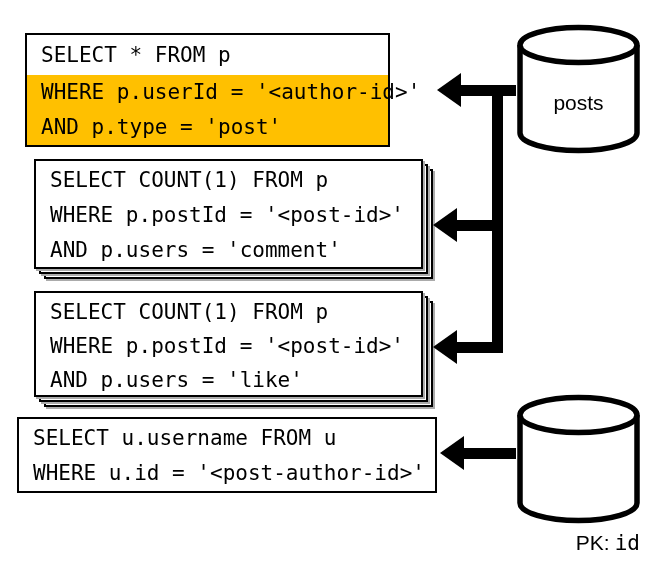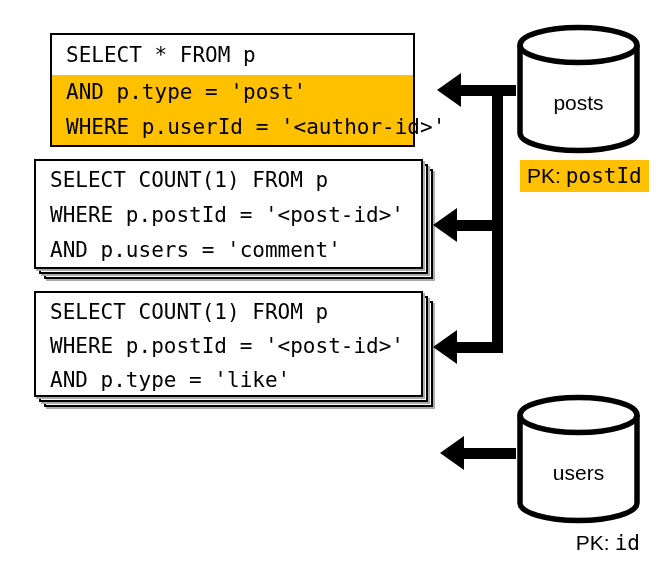--- a/index.html
+++ b/index.html
@@ -10,21 +10,21 @@
   
   .qbox{
     position:absolute;background:#ffffff;border:2px solid #000;box-sizing:border-box;
   }
   .stack-layer{
     position:absolute;background:#ffffff;border:2px solid #000;box-sizing:border-box;
     box-shadow:2px 2px 0 #ababab;
   }
   .sql{font-size:21px;white-space:pre;padding-left:14px;}
   
-  .box1{left:25px;top:33px;width:365px;height:114px;margin-left:25px;}
+  .box1{left:25px;top:33px;width:365px;height:114px;}
   .box1 .row-plain{line-height:40px;height:40px;background:#ffffff;}
   .box1 .hl-band{height:70px;background:#FFC000;}
   .box1 .hl-band .sql{line-height:35px;height:35px;}
   
   .stack{position:absolute;padding-left:42px;}
   .stack .main{box-shadow:2px 2px 0 #ababab;}
   .stack2{left:34px;top:159px;width:399px;height:120px;}
   .stack2 .layer,.stack2 .main{width:389px;height:110px;}
   .stack3{left:34px;top:291px;width:399px;height:116px;}
   .stack3 .layer,.stack3 .main{width:389px;height:106px;}
@@ -65,62 +65,64 @@
   }
 </style>
 </head>
 <body>
 
 <div class="canvas">
 
   <div class="qbox box1">
     <div class="sql row-plain">SELECT * FROM p</div>
     <div class="hl-band">
+      <div class="sql">WHERE p.userId = '&lt;author-id&gt;'</div>
       <div class="sql">AND p.type = 'post'</div>
-      <div class="sql">WHERE p.userId = '&lt;author-id&gt;'</div>
     </div>
   </div>
 
   <div class="stack stack2">
     <div class="stack-layer layer off2"></div>
     <div class="stack-layer layer off1"></div>
     <div class="qbox main">
       <div class="sql">SELECT COUNT(1) FROM p</div>
       <div class="sql">WHERE p.postId = '&lt;post-id&gt;'</div>
       <div class="sql">AND p.users = 'comment'</div>
     </div>
   </div>
 
   <div class="stack stack3">
     <div class="stack-layer layer off2"></div>
     <div class="stack-layer layer off1"></div>
     <div class="qbox main">
       <div class="sql">SELECT COUNT(1) FROM p</div>
       <div class="sql">WHERE p.postId = '&lt;post-id&gt;'</div>
-      <div class="sql">AND p.type = 'like'</div>
+      <div class="sql">AND p.users = 'like'</div>
     </div>
   </div>
 
+  <div class="qbox box4">
+    <div class="sql">SELECT u.username FROM u</div>
+    <div class="sql">WHERE u.id = '&lt;post-author-id&gt;'</div>
+  </div>
 
   <div class="db db-posts">
     <svg viewBox="0 0 123 130" width="123" height="130">
       <path d="M3,21 L3,109 A58.5,17.5 0 0 0 120,109 L120,21" fill="#ffffff" stroke="#000000" stroke-width="5.5"></path>
       <ellipse cx="61.5" cy="21" rx="58.5" ry="17.5" fill="#ffffff" stroke="#000000" stroke-width="5.5"></ellipse>
     </svg>
     <span class="db-label">posts</span>
   </div>
 
-  <div class="pk pk-posts"><span class="pk-prefix">PK:</span><span class="pk-field">postId</span></div>
 
   <div class="db db-users">
     <svg viewBox="0 0 123 130" width="123" height="130">
       <path d="M3,21 L3,109 A58.5,17.5 0 0 0 120,109 L120,21" fill="#ffffff" stroke="#000000" stroke-width="5.5"></path>
       <ellipse cx="61.5" cy="21" rx="58.5" ry="17.5" fill="#ffffff" stroke="#000000" stroke-width="5.5"></ellipse>
     </svg>
-    <span class="db-label">users</span>
   </div>
 
   <div class="pk pk-users"><span class="pk-prefix">PK:</span><span class="pk-field">id</span></div>
 
   <div class="head-left" style="left:437px;top:73px;"></div>
   <div class="shaft-h" style="left:458px;top:85px;width:58px;"></div>
   <div class="shaft-v" style="left:492px;top:85px;height:268px;"></div>
   <div class="head-left" style="left:433px;top:208px;"></div>
   <div class="shaft-h" style="left:455px;top:220px;width:48px;"></div>
   <div class="head-left" style="left:433px;top:330px;"></div>

